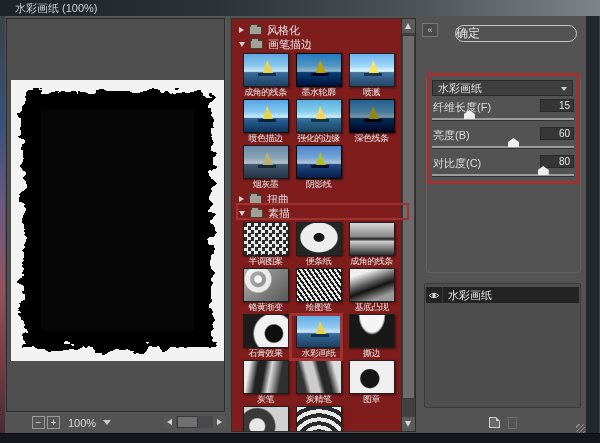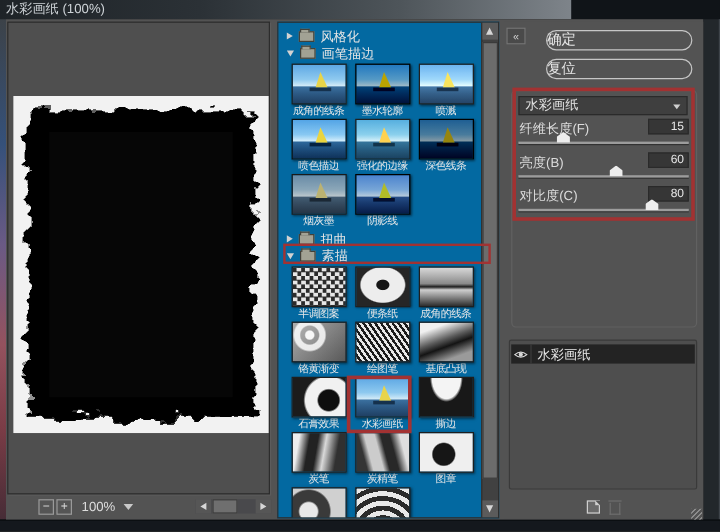--- a/index.html
+++ b/index.html
@@ -1,20 +1,20 @@
 <!DOCTYPE html>
 <html><head>
 <meta charset="utf-8">
 <style>
   html,body{margin:0;padding:0;}
   body{width:600px;height:443px;position:relative;overflow:hidden;background:#101418;
        font-family:"Liberation Sans","DejaVu Sans",sans-serif;-webkit-font-smoothing:antialiased;}
-  .titlebar{position:absolute;left:0;top:0;width:476px;height:16px;box-sizing:border-box;
+  .titlebar{position:absolute;left:0;top:0;width:600px;height:16px;box-sizing:border-box;
     background:linear-gradient(90deg,#1e2327 0%,#2b3136 35%,#4e555a 70%,#7e848a 100%);
-    color:#cdd2d6;font-size:11px;line-height:16px;padding-left:5px;}
+    color:#cdd2d6;font-size:11px;line-height:16px;padding-left:15px;}
   .left-strip{position:absolute;left:0;top:16px;width:5px;height:417px;
     background:linear-gradient(180deg,#3c4248 0%,#35517a 25%,#6a5a85 45%,#94525e 65%,#7a3c46 82%,#462c36 100%);}
   .right-strip{position:absolute;left:586px;top:16px;width:14px;height:417px;background:#22272b;
     border-right:1px solid #3e444a;box-sizing:border-box;}
   .bottom-strip{position:absolute;left:0;top:433px;width:600px;height:10px;background:#14181d;border-top:1px solid #0b0e11;box-sizing:border-box;}
   .dialog{position:absolute;left:5px;top:16px;width:581px;height:417px;background:#535353;}
 
   
   .preview-pane{position:absolute;left:6px;top:18px;width:219px;height:394px;background:#4f4f4f;
     border:1px solid #2c2c2c;box-sizing:border-box;box-shadow:1px 1px 0 rgba(120,120,120,.25);}
@@ -27,21 +27,21 @@
     border-right:4px solid transparent;border-top:5px solid #c9c9c9;}
   .hscroll{position:absolute;left:157px;top:4px;width:63px;height:12px;background:#49494c;}
   .harrow{position:absolute;top:0;width:13px;height:12px;background:#565656;}
   .harrow i{position:absolute;top:3px;width:0;height:0;border-top:3.5px solid transparent;border-bottom:3.5px solid transparent;}
   .harrow.l{left:0}.harrow.l i{left:4px;border-right:5px solid #d6d6d6;}
   .harrow.r{right:0}.harrow.r i{right:4px;border-left:5px solid #d6d6d6;}
   .hthumb{position:absolute;left:14px;top:0;width:21px;height:12px;background:#6f6f6f;border:1px solid #3a3a3a;box-sizing:border-box;}
 
   
   .filter-area{position:absolute;left:231px;top:18px;width:185px;height:414px;box-sizing:border-box;
-    border:1px solid #2e2e2e;display:flex;background:#0369a1;}
+    border:1px solid #2e2e2e;display:flex;background:#7f1d1d;}
   .filter-cats{width:169px;height:100%;overflow:hidden;padding-top:4px;box-sizing:border-box;}
   .cat-header{display:flex;align-items:center;height:14px;padding-left:7px;gap:5px;color:#e4e4e4;font-size:11px;}
   .arr-right{width:0;height:0;border-top:3.5px solid transparent;border-bottom:3.5px solid transparent;border-left:5px solid #d2d2d2;}
   .arr-down{width:0;height:0;border-left:3.5px solid transparent;border-right:3.5px solid transparent;border-top:5px solid #d2d2d2;}
   .folder{width:13px;height:9px;background:#a2a294;position:relative;border:1px solid #41413a;box-sizing:border-box;}
   .folder::before{content:"";position:absolute;left:0;top:-3px;width:6px;height:2px;background:#a2a294;border:1px solid #41413a;border-bottom:none;}
   .thumb-grid{display:grid;grid-template-columns:repeat(3,53px);row-gap:1px;padding-left:7px;margin:2px 17px 2px 0;}
   .cell{width:53px;text-align:center;}
   .thumb{width:46px;height:34px;margin:0 auto;box-sizing:border-box;border:1px solid #1f1f1f;
     box-shadow:1px 1px 2px rgba(0,0,0,.5);position:relative;overflow:hidden;}
@@ -281,21 +281,20 @@
     <div class="vthumb"></div>
     <div class="vbtn down">
         <i></i>
       </div>
   </div>
 </div>
 
 <div class="right-panel">
   <div class="collapse-btn">«</div>
   <div class="pill" style="top:7px">确定</div>
-  <div class="pill" style="top:31px">复位</div>
   <div class="groupbox"></div>
   <div class="dropdown">
     <span>水彩画纸</span>
     <span class="chev"></span>
   </div>
   <div class="sliders" id="sliders">
       <div class="sblock">
         <span class="slabel">纤维长度(F)</span>
         <span class="sval">15</span>
         <div class="strack">

